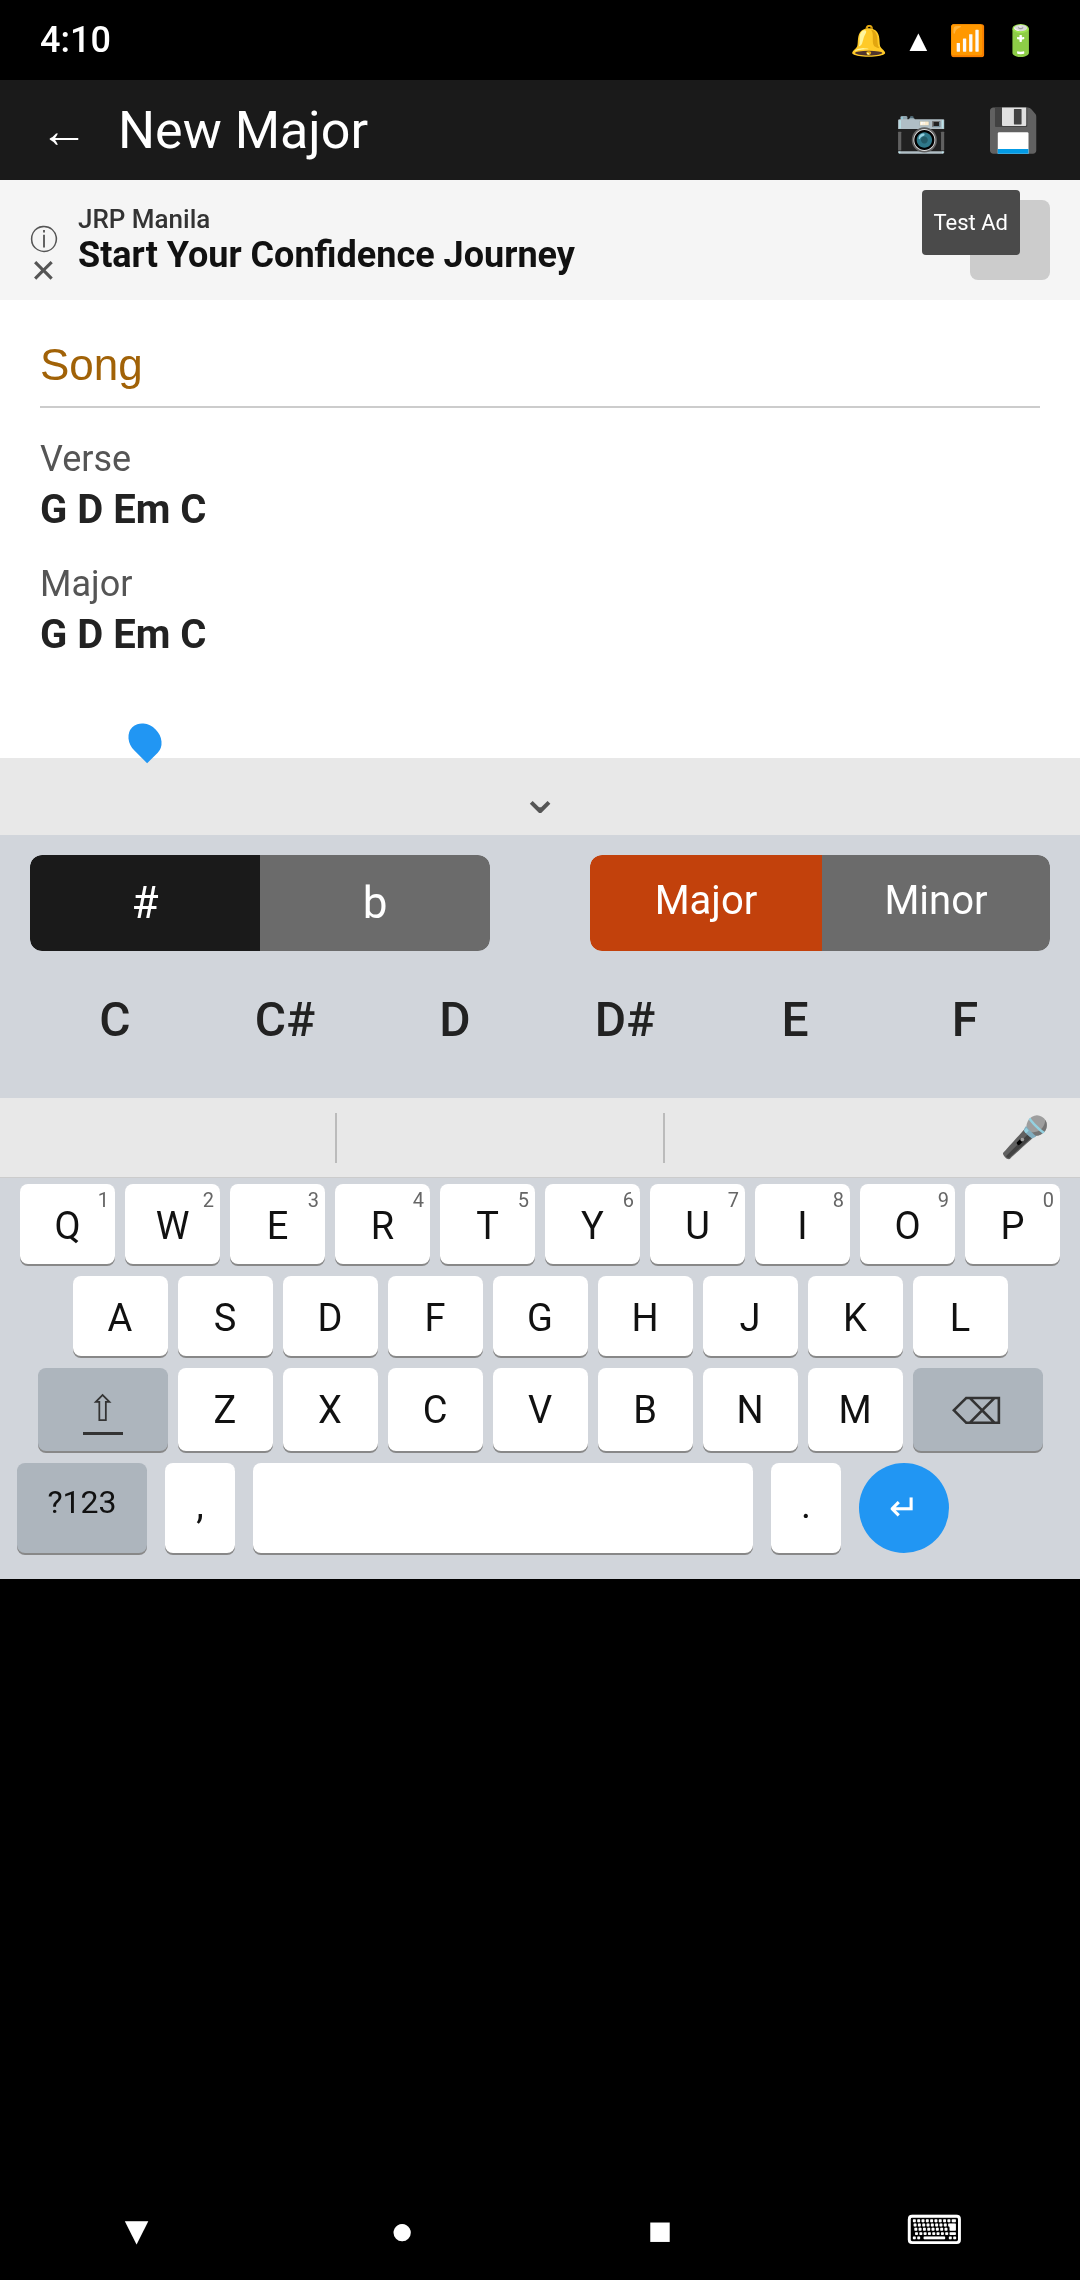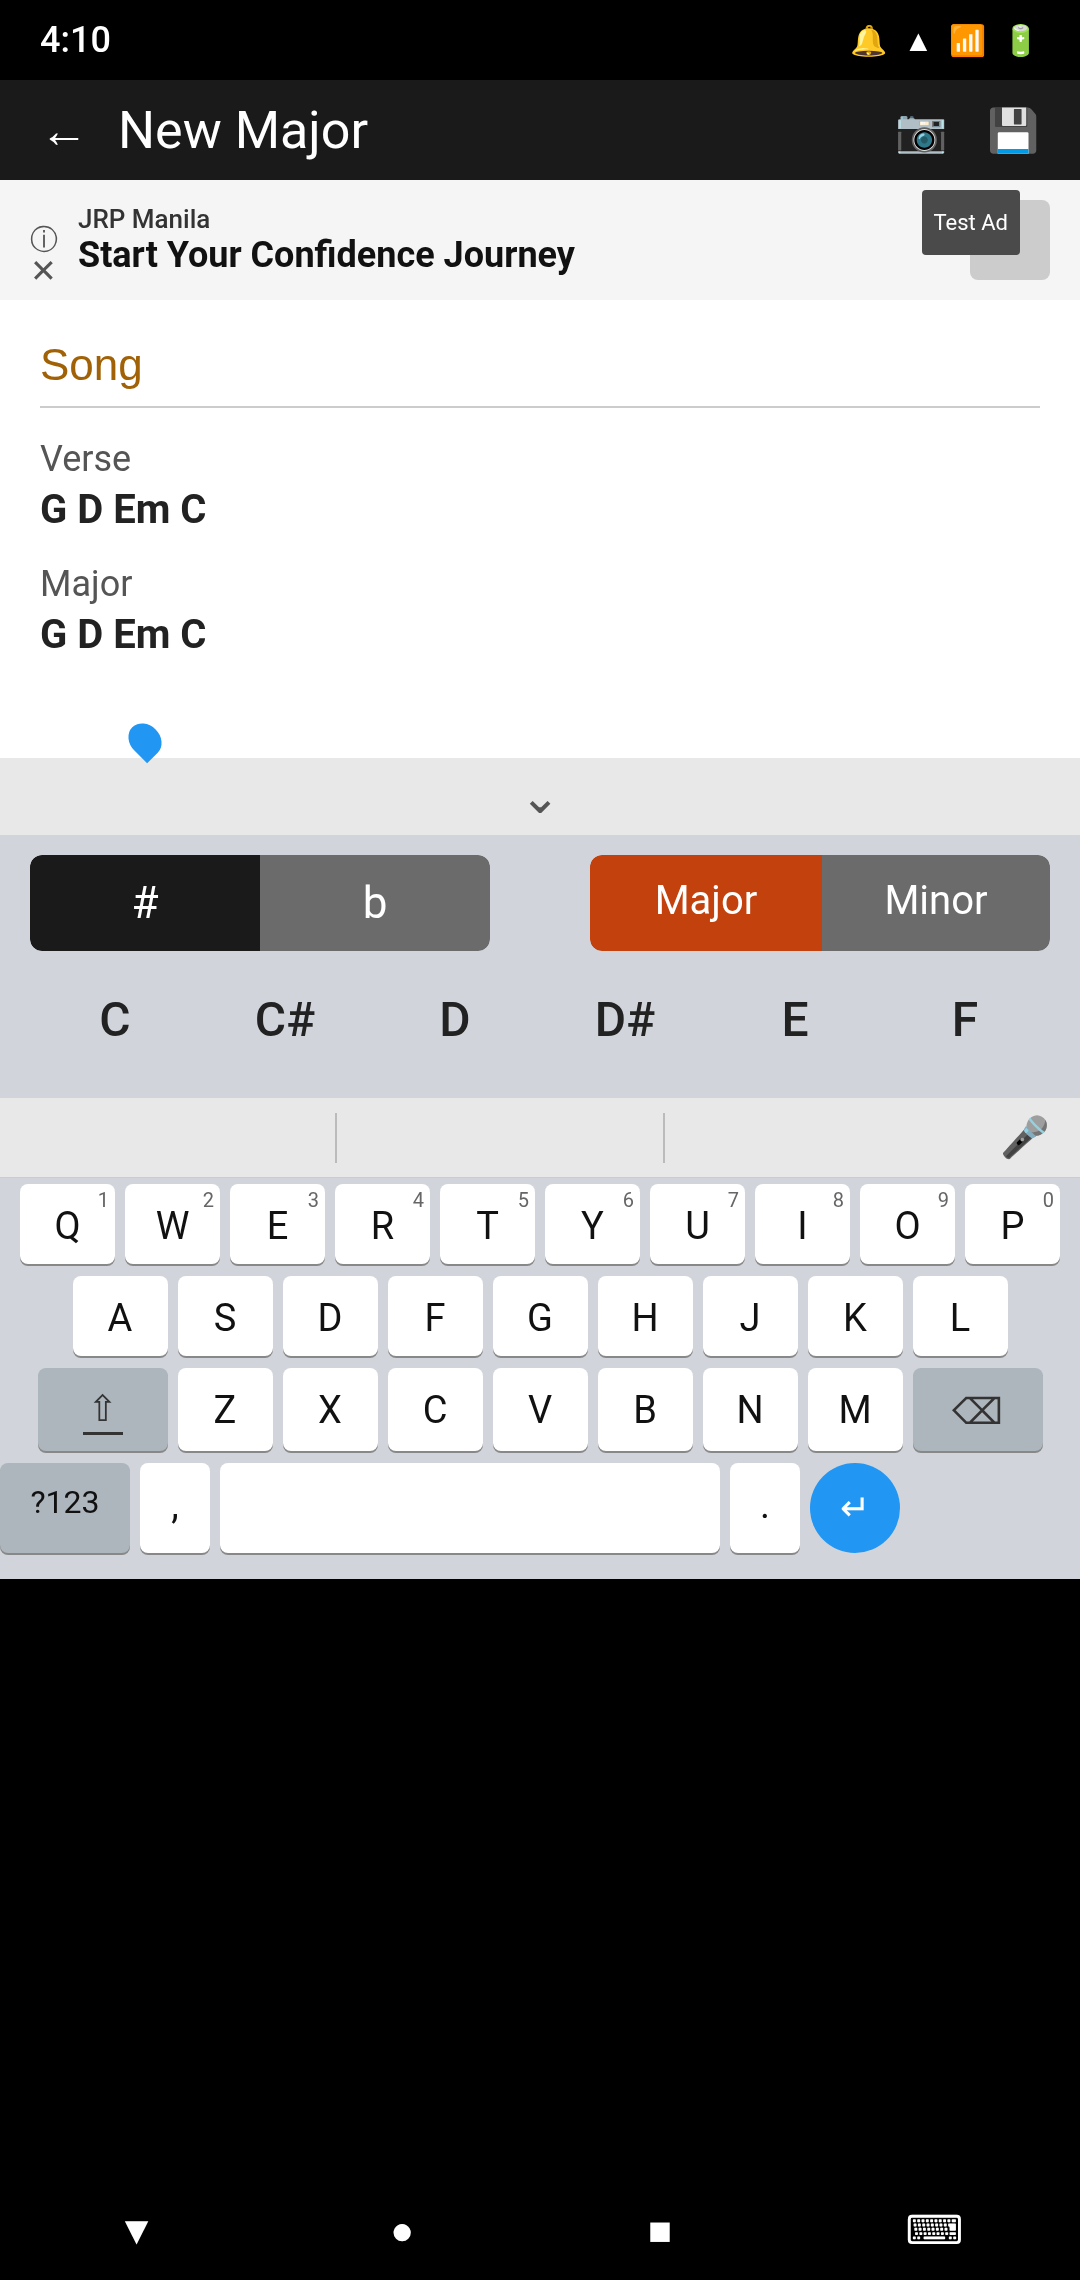--- a/index.html
+++ b/index.html
@@ -359,22 +359,22 @@
       justify-content: center;
     }
     .key-backspace-icon {
       font-size: 36px;
       color: #333;
     }
 
     
     .keyboard-bottom-row {
       display: flex;
-      padding: 6px 0;
-      gap: 10px;
+      padding: 6px 17px;
+      gap: 18px;
     }
     .key-123 {
       flex: 1.2;
       max-width: 130px;
     }
     .key-comma {
       flex: 0.7;
       max-width: 70px;
     }
     .key-space {

